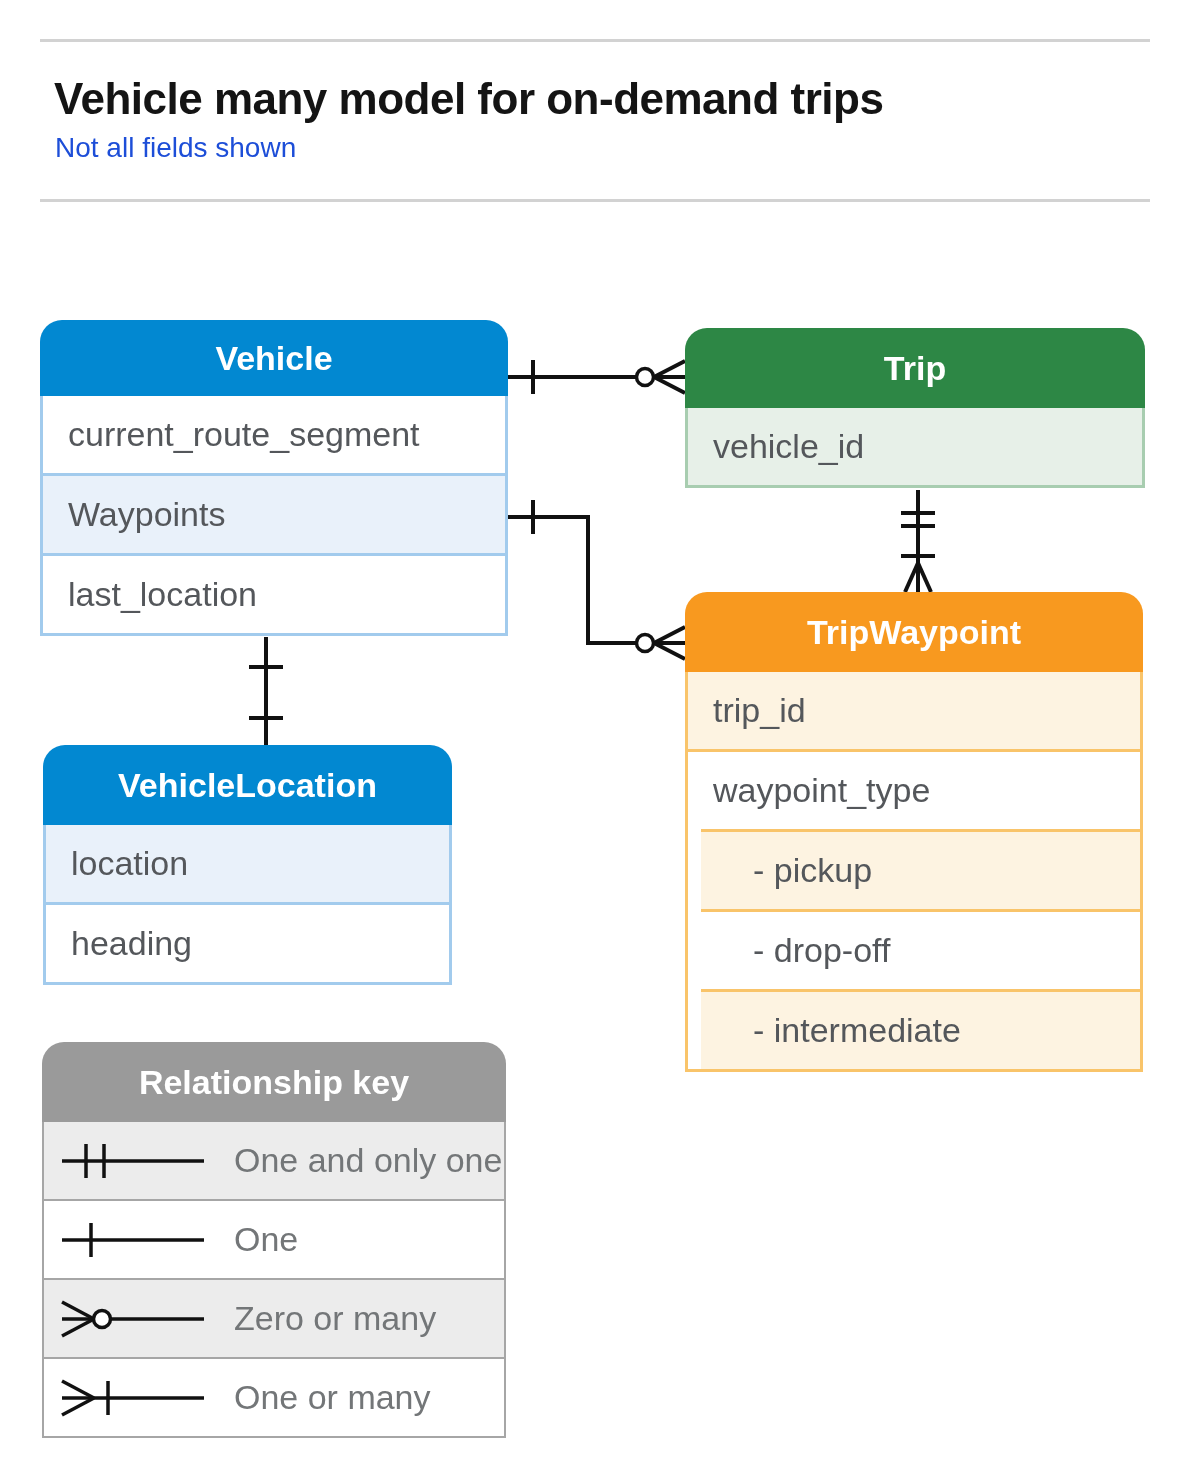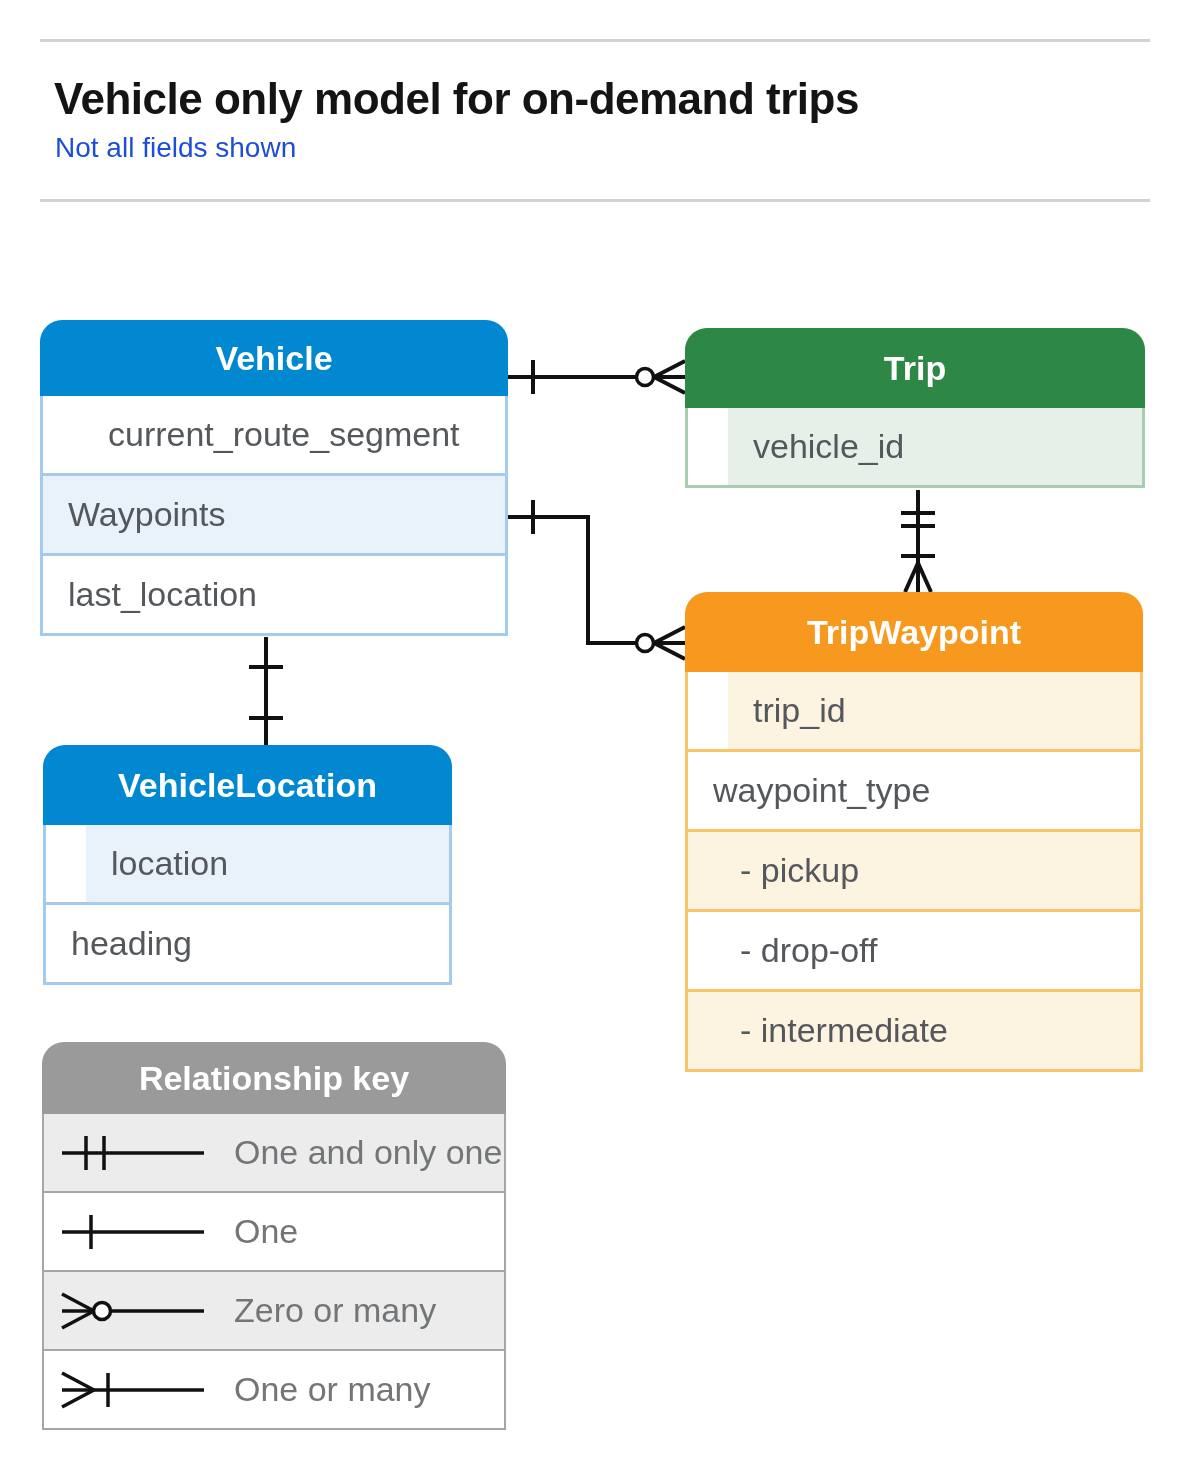--- a/index.html
+++ b/index.html
@@ -34,37 +34,37 @@
     border-radius: 22px 22px 0 0;
     color: #ffffff; font-weight: 700; font-size: 34px;
     display: flex; align-items: center; justify-content: center;
   }
   .entity-rows { border: 3px solid var(--border); border-top: 0; background: #fff; }
   .entity-row {
     height: 77px; border-top: 3px solid var(--border);
     display: flex; align-items: center;
     padding-left: 25px; font-size: 34px; color: #54575b; background: #fff;
   }
-  .entity-row:first-child { border-top: 0; margin-left: 40px; }
+  .entity-row:first-child { border-top: 0; }
   .entity-row.tint { background: var(--tint); }
-  .entity-row.indent { padding-left: 52px; }
+  .entity-row.indent { padding-left: 52px; margin-left: 13px; }
 
   #entity-vehicle { left: 40px; top: 320px; width: 468px; }
   #entity-vehicle .entity-header { height: 76px; }
   #entity-trip { left: 685px; top: 328px; width: 460px; }
   #entity-trip .entity-header { height: 80px; }
   #entity-tripwaypoint { left: 685px; top: 592px; width: 458px; }
   #entity-tripwaypoint .entity-header { height: 80px; }
   #entity-vehiclelocation { left: 43px; top: 745px; width: 409px; }
   #entity-vehiclelocation .entity-header { height: 80px; }
 
   
   #legend { position: absolute; left: 42px; top: 1042px; width: 464px; }
   .legend-header {
-    height: 72px; background: #9a9a9a; border-radius: 22px 22px 0 0;
+    height: 80px; background: #9a9a9a; border-radius: 22px 22px 0 0;
     color: #fff; font-weight: 700; font-size: 34px;
     display: flex; align-items: center; justify-content: center;
   }
   .legend-rows { border: 2px solid #a6a6a6; border-top: 0; background: #fff; }
   .legend-row { height: 77px; border-top: 2px solid #a6a6a6; display: flex; align-items: center; background: #fff; }
   .legend-row:first-child { border-top: 0; }
   .legend-row.alt { background: #ececec; }
   .legend-symbol { margin-left: 14px; flex: 0 0 auto; display: block; }
   .legend-label { margin-left: 26px; font-size: 34px; color: #737678; }
 
@@ -72,21 +72,21 @@
   #connectors { position: absolute; left: 0; top: 0; pointer-events: none; }
   #connectors * { vector-effect: non-scaling-stroke; }
 </style>
 </head>
 <body>
 
 <div class="page">
 
   <div class="divider" id="divider-top"></div>
 
-  <div class="page-title">Vehicle only model for on-demand trips</div>
+  <div class="page-title">Vehicle many model for on-demand trips</div>
   <div class="page-subtitle">Not all fields shown</div>
 
   <div class="divider" id="divider-bottom"></div>
 
   <svg id="connectors" width="1190" height="1480" viewBox="0 0 1190 1480" fill="none" stroke="#111111" stroke-width="4">
 
     <g>
       <path d="M 508 377 H 685"></path>
       <line x1="533" y1="360" x2="533" y2="394"></line>
       <line x1="654" y1="377" x2="685" y2="361"></line>

